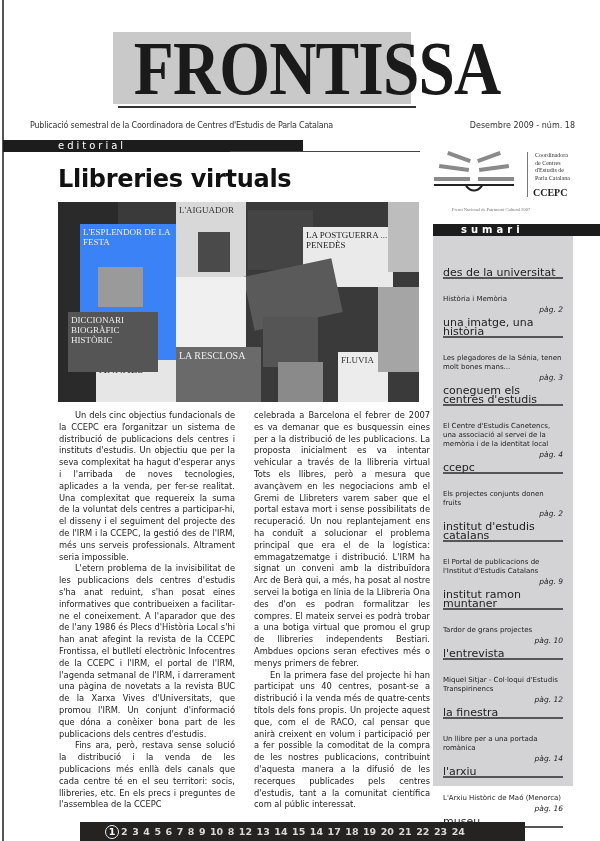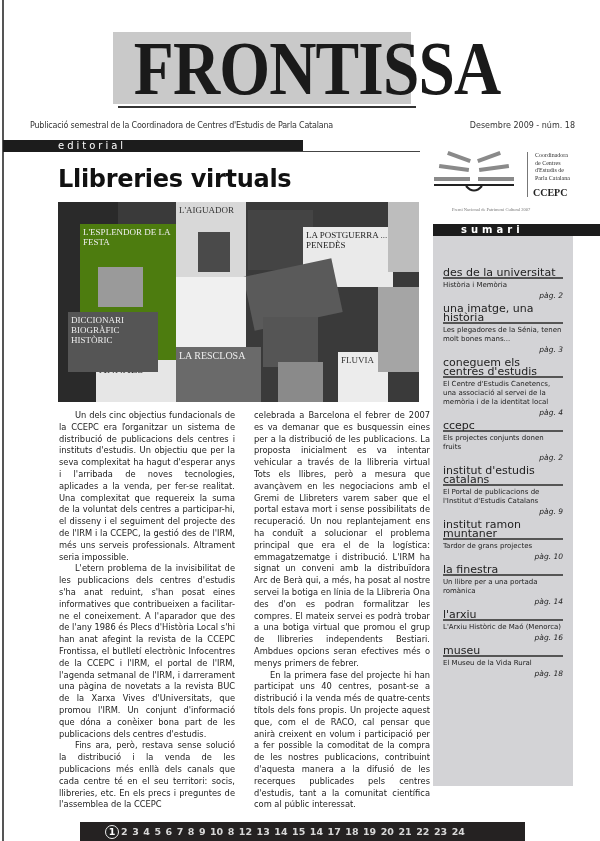--- a/index.html
+++ b/index.html
@@ -41,21 +41,21 @@
   .logo-divider { position: absolute; left: 527px; top: 152px; width: 1px; height: 45px; background: #777; }
   .logo-award { position: absolute; left: 452px; top: 207px; font-family: "Liberation Serif", serif; font-size: 4.5px; color: #777; }
 
   
   .sumari-bar { position: absolute; left: 433px; top: 224px; width: 167px; height: 12px; background: #1c1c1c; }
   .sumari-label { position: absolute; left: 461px; top: 223px; font-size: 10px; font-weight: bold; color: #fff; letter-spacing: 4px; line-height: 14px; }
   .sumari-panel { position: absolute; left: 433px; top: 236px; width: 140px; height: 550px; background: #d3d3d6; }
   .sumari-list { position: absolute; left: 443px; top: 268px; width: 120px; }
   .s-item { margin-bottom: 2px; }
   .s-cat { font-size: 11px; color: #222; line-height: 9px; border-bottom: 2px solid #555; padding-bottom: 0px; }
-  .s-title { font-size: 7px; color: #222; line-height: 9px; margin-top: 2px; }
+  .s-title { font-size: 7px; color: #222; line-height: 9px; margin-top: 16px; }
   .s-page { font-size: 7.5px; font-style: italic; color: #222; text-align: right; line-height: 12px; }
 
   
   .pagenav { position: absolute; left: 80px; top: 822px; width: 445px; height: 19px; background: #252222;
     display: flex; align-items: center; padding-left: 25px; gap: 0; }
   .pg { font-family: "DejaVu Sans", sans-serif; font-weight: bold; font-size: 9.5px; color: #d8d8d8; margin-right: 4.5px; cursor: pointer; }
   .pg.current { display: inline-flex; align-items: center; justify-content: center; width: 14px; height: 14px; border: 1.5px solid #eee; border-radius: 50%; background: #222; color: #fff; margin-right: 2px; }
 </style>
 </head>
 <body>
@@ -69,21 +69,21 @@
 <div class="issue-line">Desembre 2009 - núm. 18</div>
 
 <div class="editorial-bar"></div>
 <div class="editorial-label">editorial</div>
 <div class="editorial-rule"></div>
 
 <h1 class="headline">Llibreries virtuals</h1>
 
 <div class="photo">
   <div class="book" style="left:0;top:0;width:60px;height:200px;background:#2a2a2a;"></div>
-  <div class="book" style="left:22px;top:22px;width:100px;height:140px;background:#4d7c0f;"><span>L'ESPLENDOR DE LA FESTA</span></div>
+  <div class="book" style="left:22px;top:22px;width:100px;height:140px;background:#3b82f6;"><span>L'ESPLENDOR DE LA FESTA</span></div>
   <div class="book" style="left:40px;top:65px;width:45px;height:40px;background:#9a9a9a;"></div>
   <div class="book" style="left:118px;top:0;width:70px;height:75px;background:#d8d8d8;color:#333;"><span>L'AIGUADOR</span></div>
   <div class="book" style="left:140px;top:30px;width:32px;height:40px;background:#4a4a4a;"></div>
   <div class="book" style="left:190px;top:8px;width:65px;height:60px;background:#444;"></div>
   <div class="book" style="left:245px;top:25px;width:90px;height:60px;background:#eaeaea;color:#222;"><span>LA POSTGUERRA ... PENEDÈS</span></div>
   <div class="book" style="left:190px;top:65px;width:90px;height:55px;background:#5a5a5a;transform:rotate(-12deg);"></div>
   <div class="book" style="left:118px;top:75px;width:70px;height:75px;background:#f0f0f0;"></div>
   <div class="book" style="left:38px;top:158px;width:80px;height:42px;background:#e6e6e6;color:#333;font-size:11px;"><span>ANNALS</span></div>
   <div class="book" style="left:10px;top:110px;width:90px;height:60px;background:#555;"><span>DICCIONARI BIOGRÀFIC HISTÒRIC</span></div>
   <div class="book" style="left:118px;top:145px;width:85px;height:55px;background:#6a6a6a;font-size:10px;"><span>LA RESCLOSA</span></div>
@@ -152,20 +152,25 @@
   </div>
   <div class="s-item">
     <div class="s-cat">institut d'estudis catalans</div>
     <div class="s-title">El Portal de publicacions de l'Institut d'Estudis Catalans</div>
     <div class="s-page">pàg. 9</div>
   </div>
   <div class="s-item">
     <div class="s-cat">institut ramon muntaner</div>
     <div class="s-title">Tardor de grans projectes</div>
     <div class="s-page">pàg. 10</div>
+  </div>
+  <div class="s-item">
+    <div class="s-cat">l'entrevista</div>
+    <div class="s-title">Miquel Sitjar - Col·loqui d'Estudis Transpirinencs</div>
+    <div class="s-page">pàg. 12</div>
   </div>
   <div class="s-item">
     <div class="s-cat">la finestra</div>
     <div class="s-title">Un llibre per a una portada romànica</div>
     <div class="s-page">pàg. 14</div>
   </div>
   <div class="s-item">
     <div class="s-cat">l'arxiu</div>
     <div class="s-title">L'Arxiu Històric de Maó (Menorca)</div>
     <div class="s-page">pàg. 16</div>

